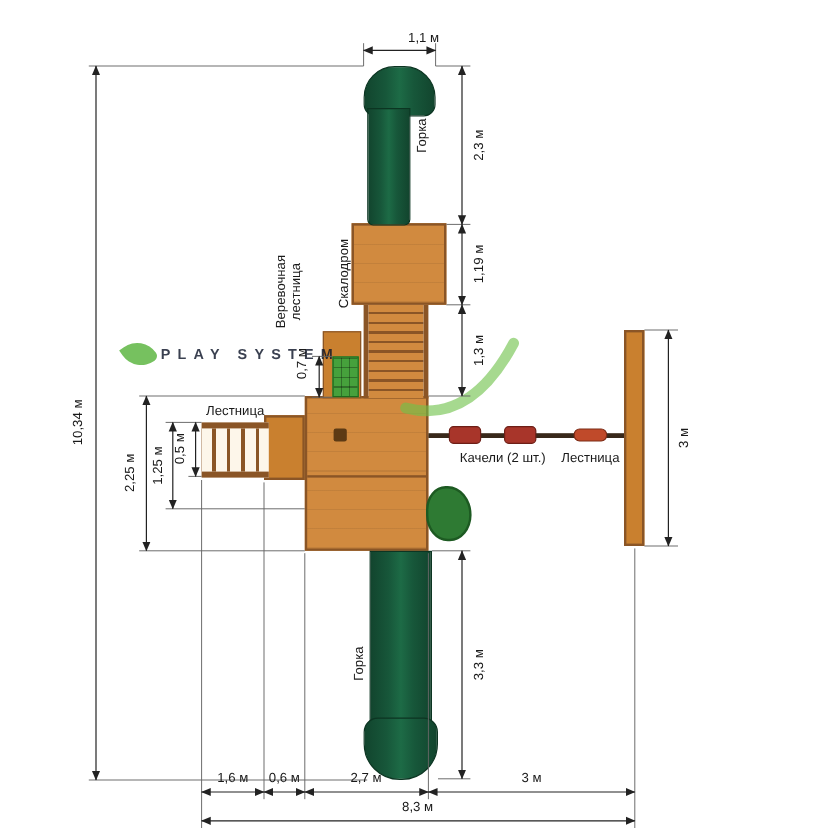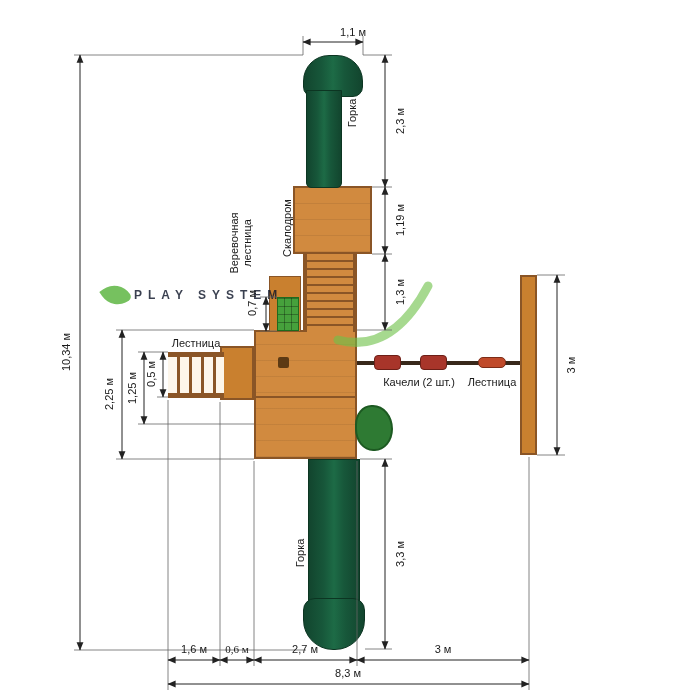--- a/index.html
+++ b/index.html
@@ -133,21 +133,21 @@
   <div class="lb rl" style="left:400px;top:220px;">1,19 м</div>
   <div class="lb rl" style="left:400px;top:292px;">1,3 м</div>
   <div class="lb rl" style="left:400px;top:554px;">3,3 м</div>
   <div class="lb rl" style="left:571px;top:365px;">3 м</div>
   <div class="lb rl" style="left:66px;top:352px;">10,34 м</div>
   <div class="lb rl" style="left:109px;top:394px;">2,25 м</div>
   <div class="lb rl" style="left:132px;top:388px;">1,25 м</div>
   <div class="lb rl" style="left:151px;top:374px;">0,5 м</div>
   <div class="lb rl" style="left:252px;top:303px;">0,7 м</div>
   <div class="lb hl" style="left:194px;top:649px;">1,6 м</div>
-  <div class="lb hl" style="left:237px;top:649px;font-family:Liberation Serif, serif;">0,6 м</div>
+  <div class="lb hl" style="left:237px;top:649px;">0,6 м</div>
   <div class="lb hl" style="left:305px;top:649px;">2,7 м</div>
   <div class="lb hl" style="left:443px;top:649px;">3 м</div>
   <div class="lb hl" style="left:348px;top:673px;">8,3 м</div>
 
   <div class="lb rl" style="left:352px;top:113px;">Горка</div>
   <div class="lb rl" style="left:300px;top:553px;">Горка</div>
   <div class="lb rl" style="left:287px;top:228px;">Скалодром</div>
   <div class="lb rl2" style="left:241px;top:243px;">Веревочная лестница</div>
   <div class="lb hl" style="left:196px;top:343px;">Лестница</div>
   <div class="lb hl" style="left:419px;top:382px;text-align:center;">Качели (2 шт.)</div>

